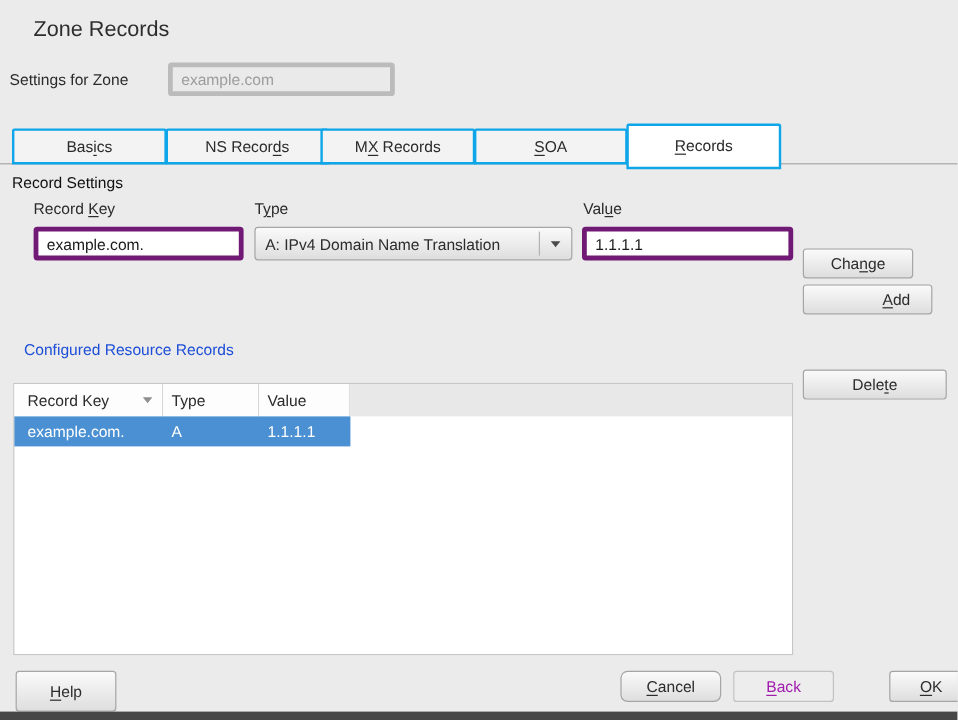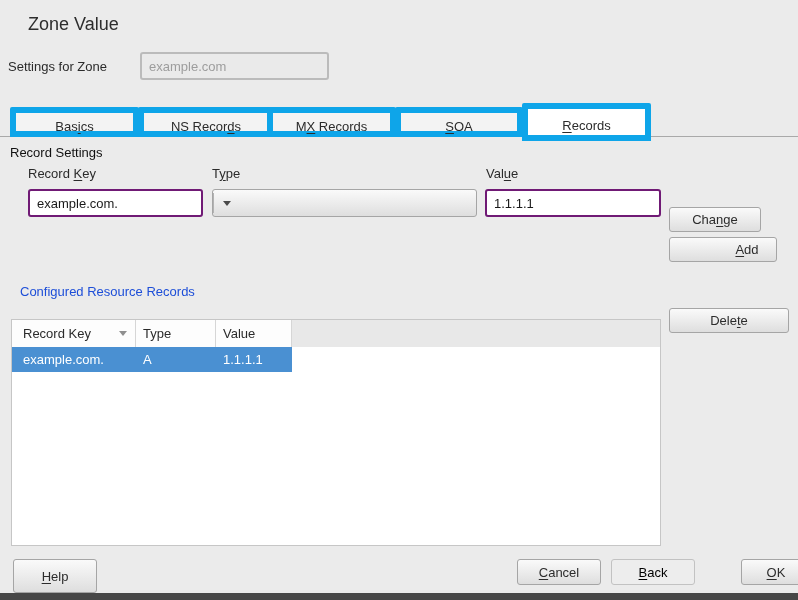--- a/index.html
+++ b/index.html
@@ -18,41 +18,41 @@
 
   .window-title {
     left: 28px; top: 14px;
     font-size: 18px; color: #2d2d2d;
   }
 
   .zone-label { left: 8px; top: 59px; }
   .field {
     height: 28px;
     background: #ffffff;
-    border: 2px solid #701a75;
+    border: 4px solid #701a75;
     border-radius: 3px;
     padding: 0 7px;
     font-family: inherit;
     font-size: 13px;
     color: #1a1a1a;
     line-height: 26px;
   }
   .field.disabled {
     background: #eaeaea;
     color: #9d9d9d;
     border-color: #bbbbbb;
   }
   .zone-input { left: 140px; top: 52px; width: 189px; }
 
   
   .tab-baseline { left: 0; top: 136px; width: 798px; height: 1px; background: #a9a9a9; }
   .tab {
     top: 107px; height: 30px;
     background: #f3f3f3;
-    border: 6px solid #0ea5e9;
+    border: 2px solid #0ea5e9;
     border-radius: 2px 2px 0 0;
     text-align: center;
     line-height: 28px;
     cursor: default;
     z-index: 1;
   }
   .tab.active {
     top: 103px; height: 38px;
     background: #ffffff;
     line-height: 34px;
@@ -74,21 +74,21 @@
     border-radius: 3px;
     font-family: inherit;
     font-size: 13px;
     color: #2c2c2c;
     text-align: center;
     cursor: default;
   }
   .btn:disabled, .btn.disabled {
     background: #ededed;
     border-color: #c2c2c2;
-    color: #000000;
+    color: #a21caf;
   }
 
   .combo {
     left: 212px; top: 189px; width: 265px; height: 28px;
     display: flex; align-items: center;
     padding: 0;
   }
   .combo-text { flex: 1; text-align: left; padding-left: 8px; white-space: nowrap; overflow: hidden; }
   .combo-arrow-box {
     width: 27px; height: 20px;
@@ -134,49 +134,50 @@
   .trow.selected { background: var(--selection-blue, #4a90d2); color: #ffffff; }
   .td { display: flex; align-items: center; }
   .td-record-key { width: 124px; padding-left: 11px; }
   .td-type { width: 80px; padding-left: 7px; }
   .td-value { width: 76px; padding-left: 7px; }
 
   .btn-delete { left: 669px; top: 308px; width: 120px; height: 25px; }
 
   
   .btn-help   { left: 13px;  top: 559px; width: 84px; height: 34px; }
-  .btn-cancel { left: 517px; top: 559px; width: 84px; height: 26px; }
+  .btn-cancel { left: 517px; top: 559px; width: 84px; height: 26px; border-radius: 6px; }
   .btn-back   { left: 611px; top: 559px; width: 84px; height: 26px; }
   .btn-ok     { left: 705px; top: 559px; width: 70px; height: 26px; margin-left: 36px; }
   .footer-bar { left: 0; top: 593px; width: 798px; height: 7px; background: var(--footer-bar, #474747); }
 </style>
 </head>
 <body>
 
-<div class="abs window-title">Zone Value</div>
+<div class="abs window-title">Zone Records</div>
 
 <div class="abs zone-label">Settings for Zone</div>
 <input class="abs field disabled zone-input" readonly="" value="example.com" style="">
 
 <div class="abs tab-baseline"></div>
 <div class="abs tab" style="left:10px;width:129px;">Bas<u>i</u>cs</div>
 <div class="abs tab" style="left:138px;width:136px;">NS Recor<u>d</u>s</div>
 <div class="abs tab" style="left:267px;width:129px;">M<u>X</u> Records</div>
 <div class="abs tab" style="left:395px;width:128px;"><u>S</u>OA</div>
 <div class="abs tab active" style="left:522px;width:129px;"><u>R</u>ecords</div>
 
 <div class="abs section-heading">Record Settings</div>
 
 <div class="abs form-label lbl-record-key">Record <u>K</u>ey</div>
 <div class="abs form-label lbl-type">T<u>y</u>pe</div>
 <div class="abs form-label lbl-value">Val<u>u</u>e</div>
 
 <input class="abs field in-record-key" value="example.com." style="">
 
 <div class="abs btn combo">
+  <span class="combo-text">A: IPv4 Domain Name Translation</span>
   <span class="combo-arrow-box">
     <span class="caret-down"></span>
   </span>
 </div>
 
 <input class="abs field in-value" value="1.1.1.1" style="">
 
 <button class="abs btn btn-change">Cha<u>n</u>ge</button>
 <button class="abs btn btn-add"><u>A</u>dd</button>
 

